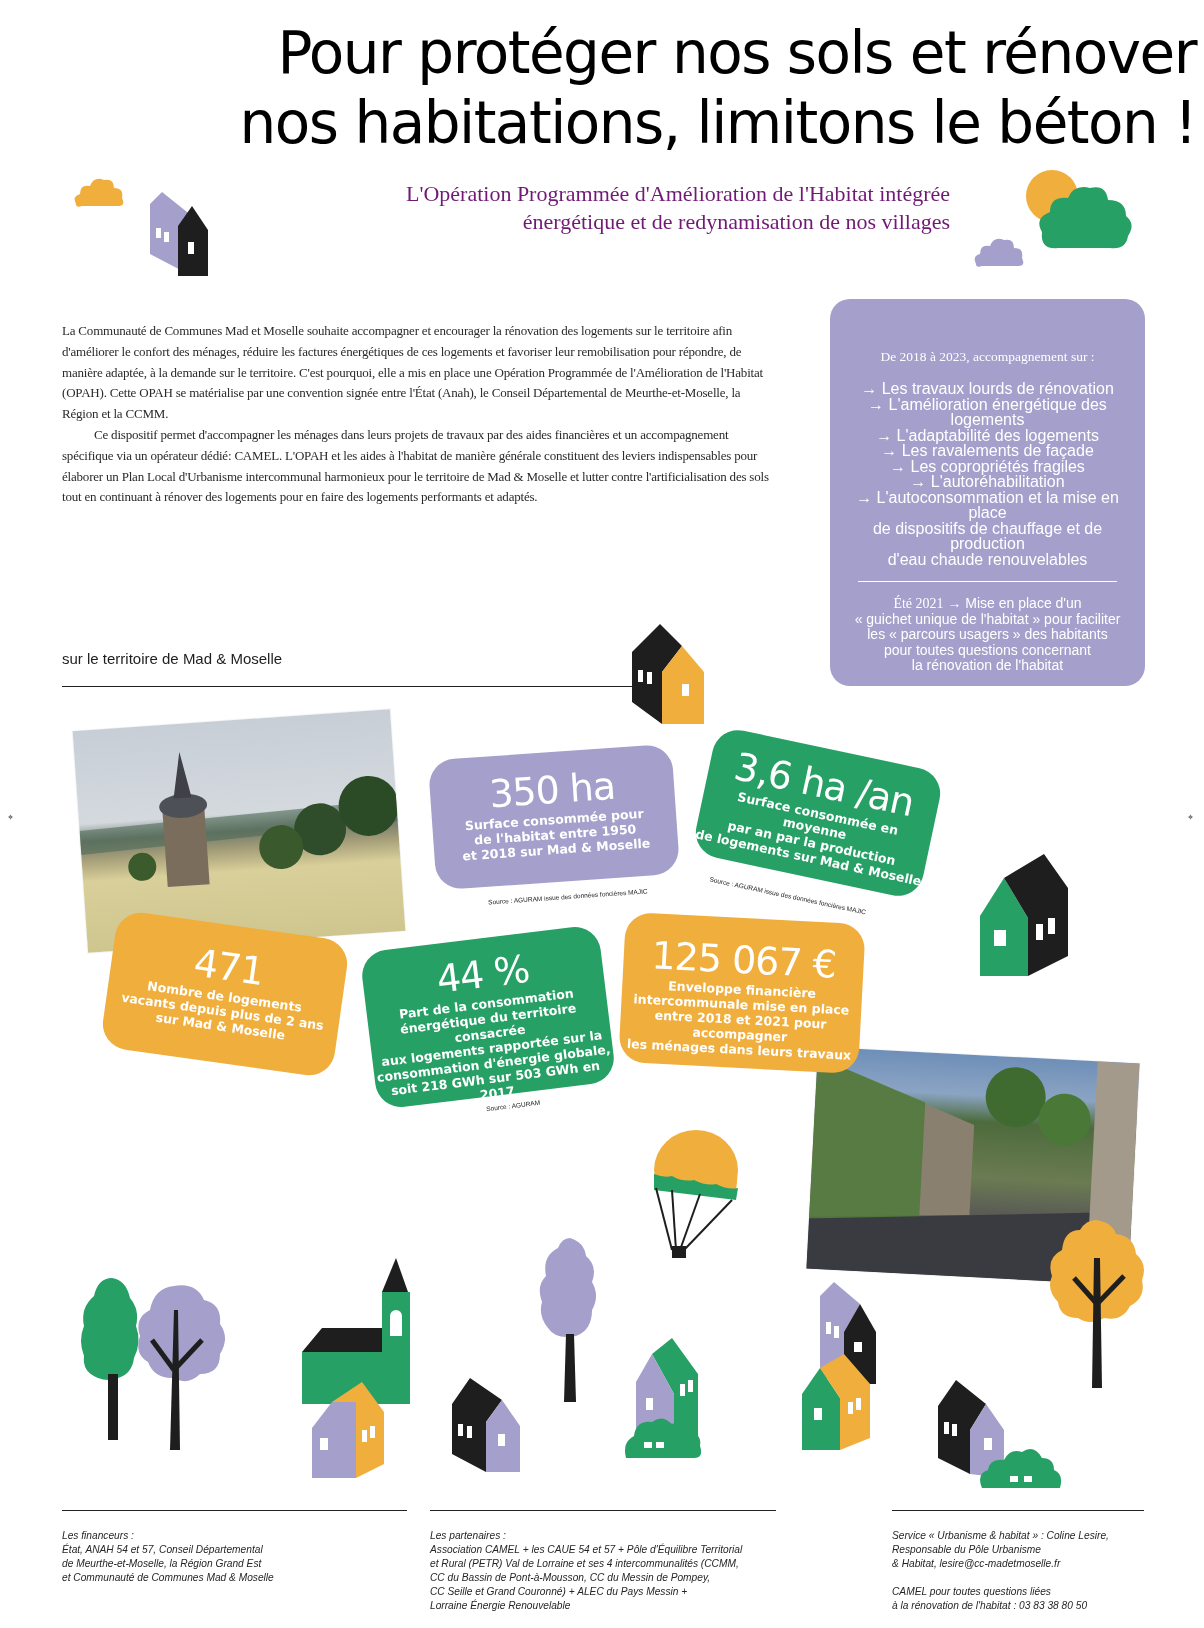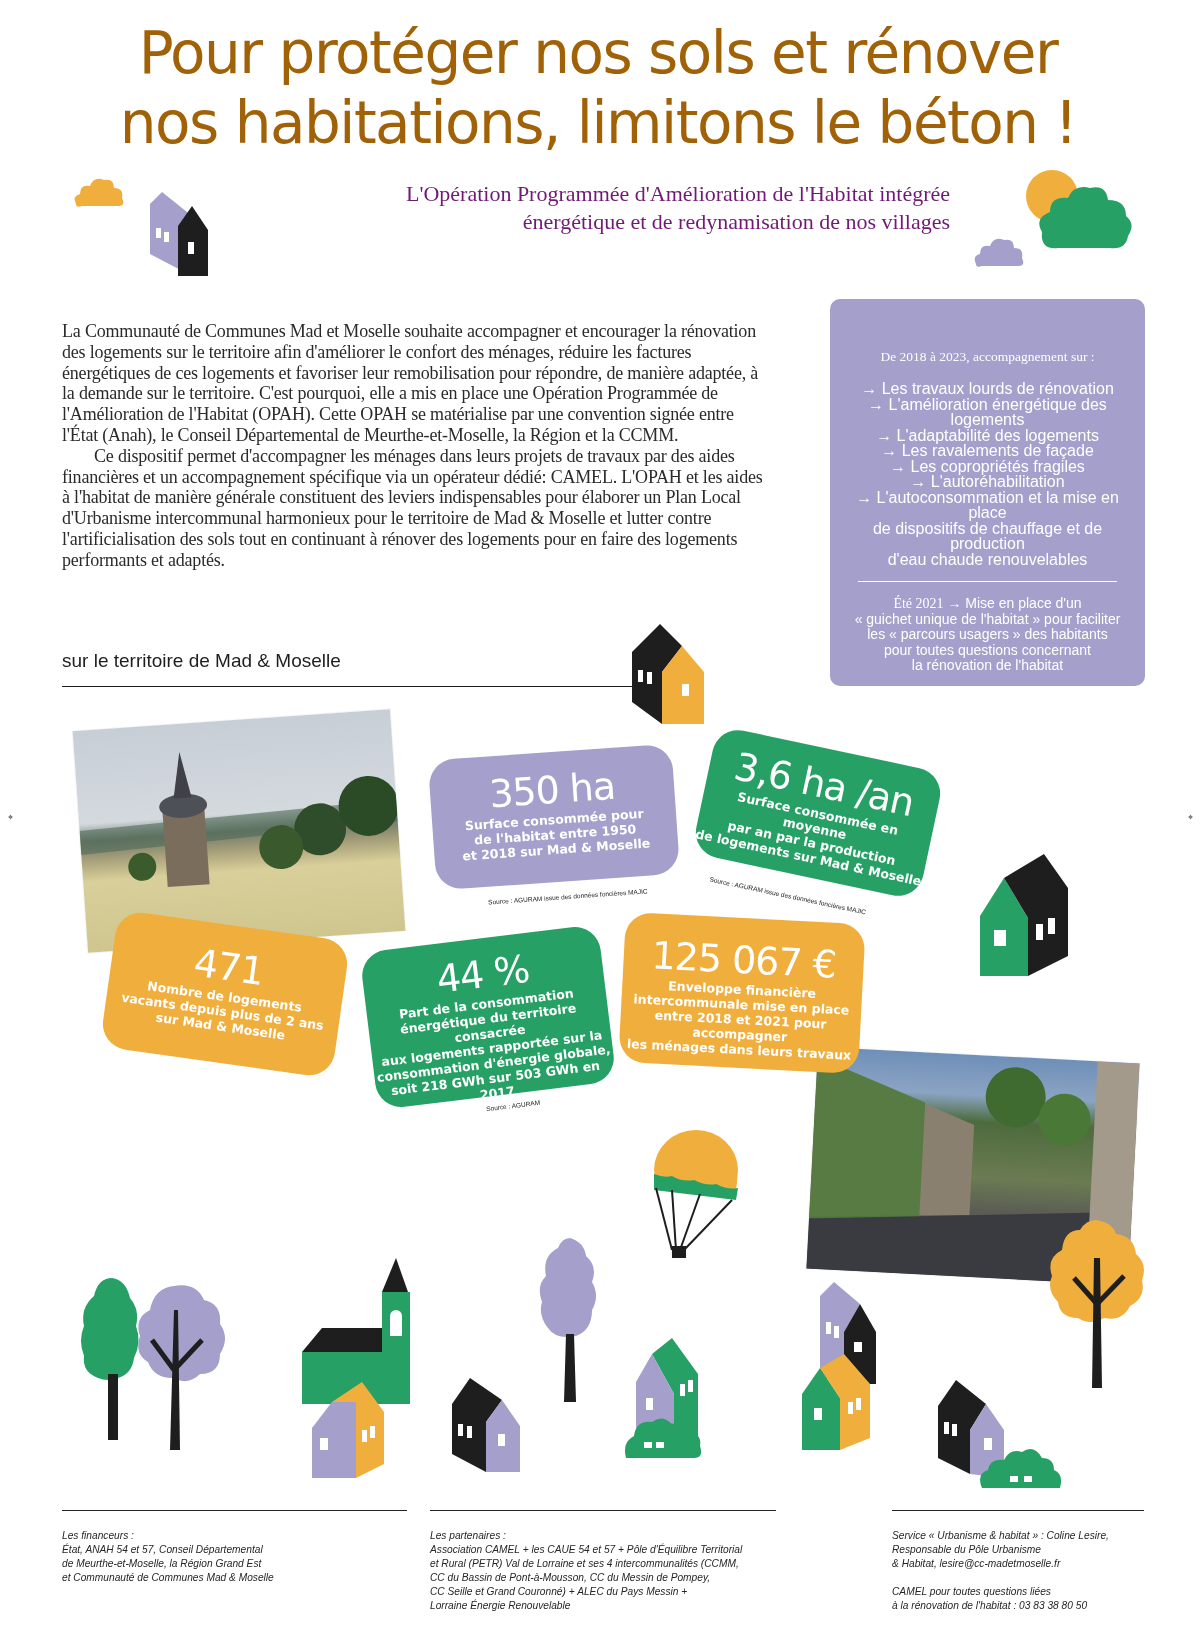--- a/index.html
+++ b/index.html
@@ -3,52 +3,52 @@
 <meta charset="utf-8">
 <style>
   * { box-sizing: border-box; margin: 0; padding: 0; }
   html, body { width: 1204px; height: 1628px; background: #ffffff; overflow: hidden; }
   body { position: relative; font-family: "Liberation Sans", sans-serif; color: #1e1e1e; }
 
   .abs { position: absolute; }
 
   
   .title {
-    position: absolute; left: 0; top: 18px; width: 1196px; text-align: center;
+    position: absolute; left: 0; top: 18px; width: 1196px; text-align: right;
     font-family: "DejaVu Sans", sans-serif; font-weight: 400;
-    color: #a16207; font-size: 58px; line-height: 70px; letter-spacing: -1.5px;
+    color: #000000; font-size: 58px; line-height: 70px; letter-spacing: -1.5px;
   }
   .subtitle {
     position: absolute; left: 250px; top: 180px; width: 700px; text-align: right;
     font-family: "Liberation Serif", serif; color: #701a75; font-size: 22px; line-height: 28px;
   }
 
   
   .intro {
     position: absolute; left: 62px; top: 321px; width: 710px;
-    font-family: "Liberation Serif", serif; font-size: 18px; line-height: 20.8px; color: #2a2a2a;
+    font-family: "Liberation Serif", serif; font-size: 13px; line-height: 20.8px; color: #2a2a2a;
     letter-spacing: -0.2px;
   }
   .intro p + p { text-indent: 32px; }
 
   
   .sidebox {
     position: absolute; left: 830px; top: 299px; width: 315px; height: 387px;
-    background: #a49fcb; border-radius: 10px; color: #ffffff; text-align: center;
+    background: #a49fcb; border-radius: 20px; color: #ffffff; text-align: center;
     padding: 50px 18px 0 18px;
   }
   .sidebox .head { font-family: "Liberation Serif", serif; font-size: 13.5px; margin-bottom: 16px; }
   .sidebox .item { font-size: 16px; line-height: 15.5px; }
   .sidebox hr { border: none; border-top: 1px solid #ffffff; margin: 14px 10px 14px 10px; }
   .sidebox .ete { font-size: 14px; line-height: 15.5px; }
   .sidebox .ete .serif { font-family: "Liberation Serif", serif; }
 
   
   .section-title {
-    position: absolute; left: 62px; top: 650px; font-size: 19px; color: #1e1e1e;
+    position: absolute; left: 62px; top: 650px; font-size: 15px; color: #1e1e1e;
   }
   .section-rule { position: absolute; left: 62px; top: 686px; width: 580px; border-top: 1.5px solid #1e1e1e; }
 
   
   .photo {
     position: absolute; overflow: hidden; box-shadow: 0 0 0 1px rgba(0,0,0,0.04);
   }
   .photo1 {
     left: 80px; top: 720px; width: 318px; height: 222px; transform: rotate(-4deg);
     background: linear-gradient(180deg, #c7ced6 0%, #d4d9de 42%, #707a6a 50%, #a49d78 58%, #d9cf9a 68%, #cfc58e 100%);

